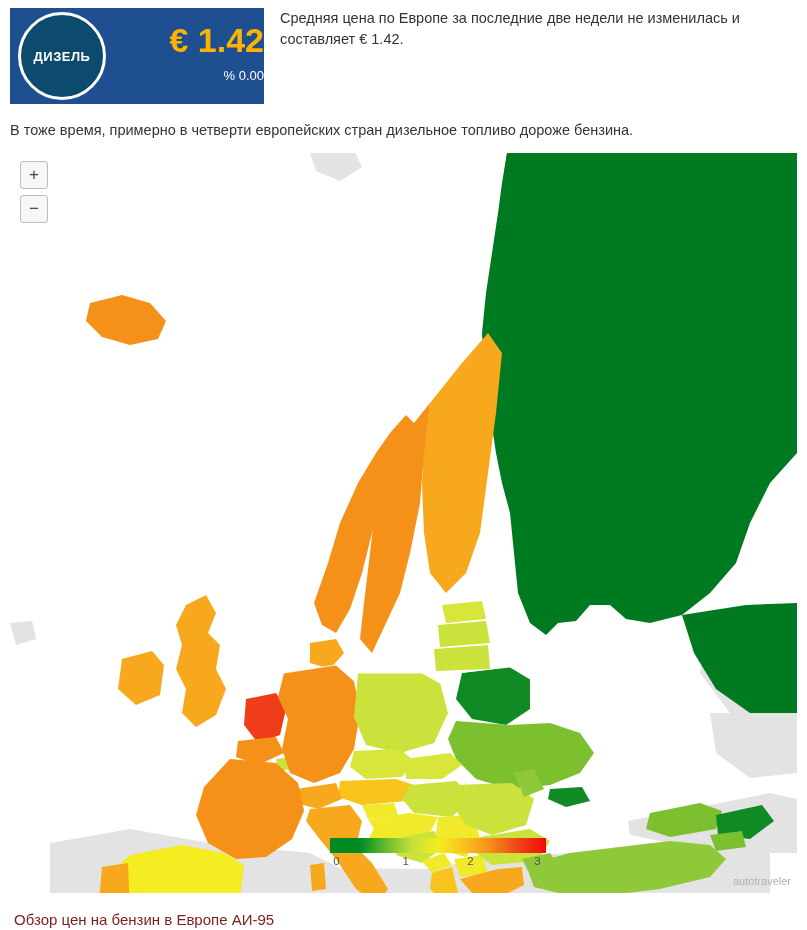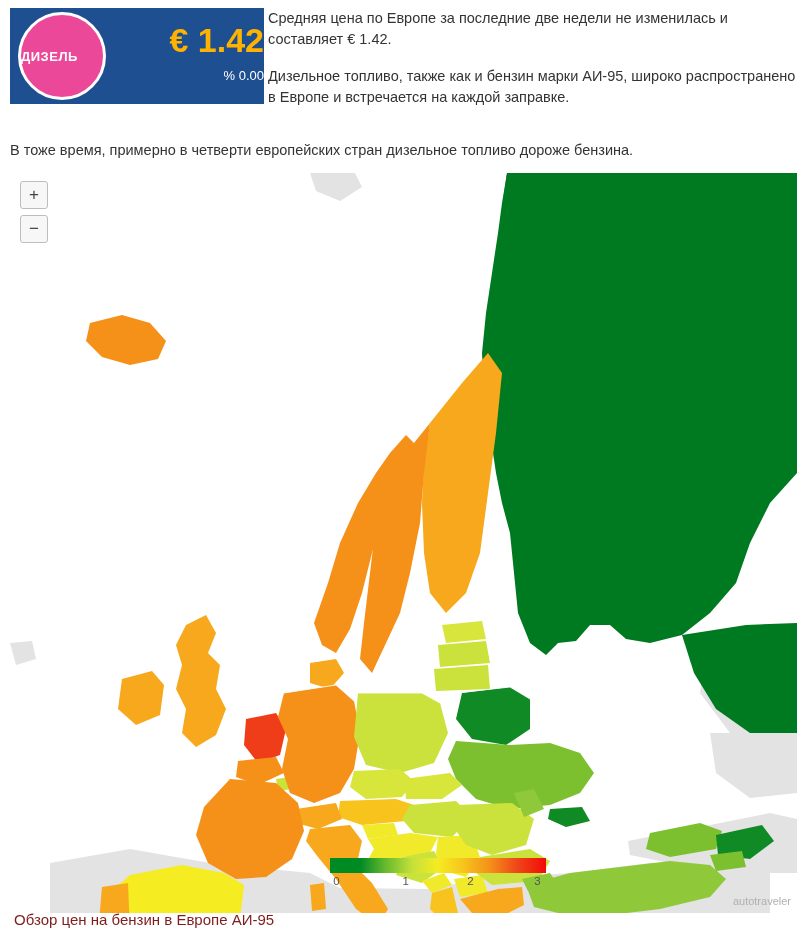--- a/index.html
+++ b/index.html
@@ -31,25 +31,26 @@
     display: flex;
     align-items: center;
     flex: 0 0 auto;
     box-sizing: border-box;
   }
 
   .fuel-badge {
     width: 82px;
     height: 82px;
     border-radius: 50%;
-    background: #ec4899;
+    background: #0c4a6e;
     border: 3px solid #ffffff;
     margin-left: 8px;
     display: flex;
     align-items: center;
+    justify-content: center;
     flex: 0 0 auto;
   }
   .fuel-badge-label {
     color: #ffffff;
     font-size: 13px;
     font-weight: bold;
     letter-spacing: 0.5px;
   }
 
   .price-block {
@@ -65,21 +66,21 @@
     white-space: nowrap;
   }
   .price-change {
     color: #ffffff;
     font-size: 13px;
     line-height: 18px;
     margin-top: 8px;
   }
 
   .intro-texts {
-    padding-left: 4px;
+    padding-left: 16px;
     flex: 1;
   }
   .intro-p {
     font-size: 14.5px;
     line-height: 21px;
     color: #333333;
     margin: 0 0 16px 0;
   }
 
   .wide-p {
@@ -187,21 +188,20 @@
       <span class="fuel-badge-label">ДИЗЕЛЬ</span>
     </div>
     <div class="price-block">
       <div class="price-value">€ 1.42</div>
       <div class="price-change">% 0.00</div>
     </div>
   </div>
 
   <div class="intro-texts">
     <p class="intro-p">Средняя цена по Европе за последние две недели не изменилась и составляет € 1.42.</p>
-    <p class="intro-p">Дизельное топливо, также как и бензин марки АИ-95, широко распространено в Европе и встречается на каждой заправке.</p>
   </div>
 </div>
 
 <p class="wide-p">В тоже время, примерно в четверти европейских стран дизельное топливо дороже бензина.</p>
 
 <div class="map-wrap">
 
   <div class="zoom-controls">
     <div class="zoom-btn">+</div>
     <div class="zoom-btn">−</div>

